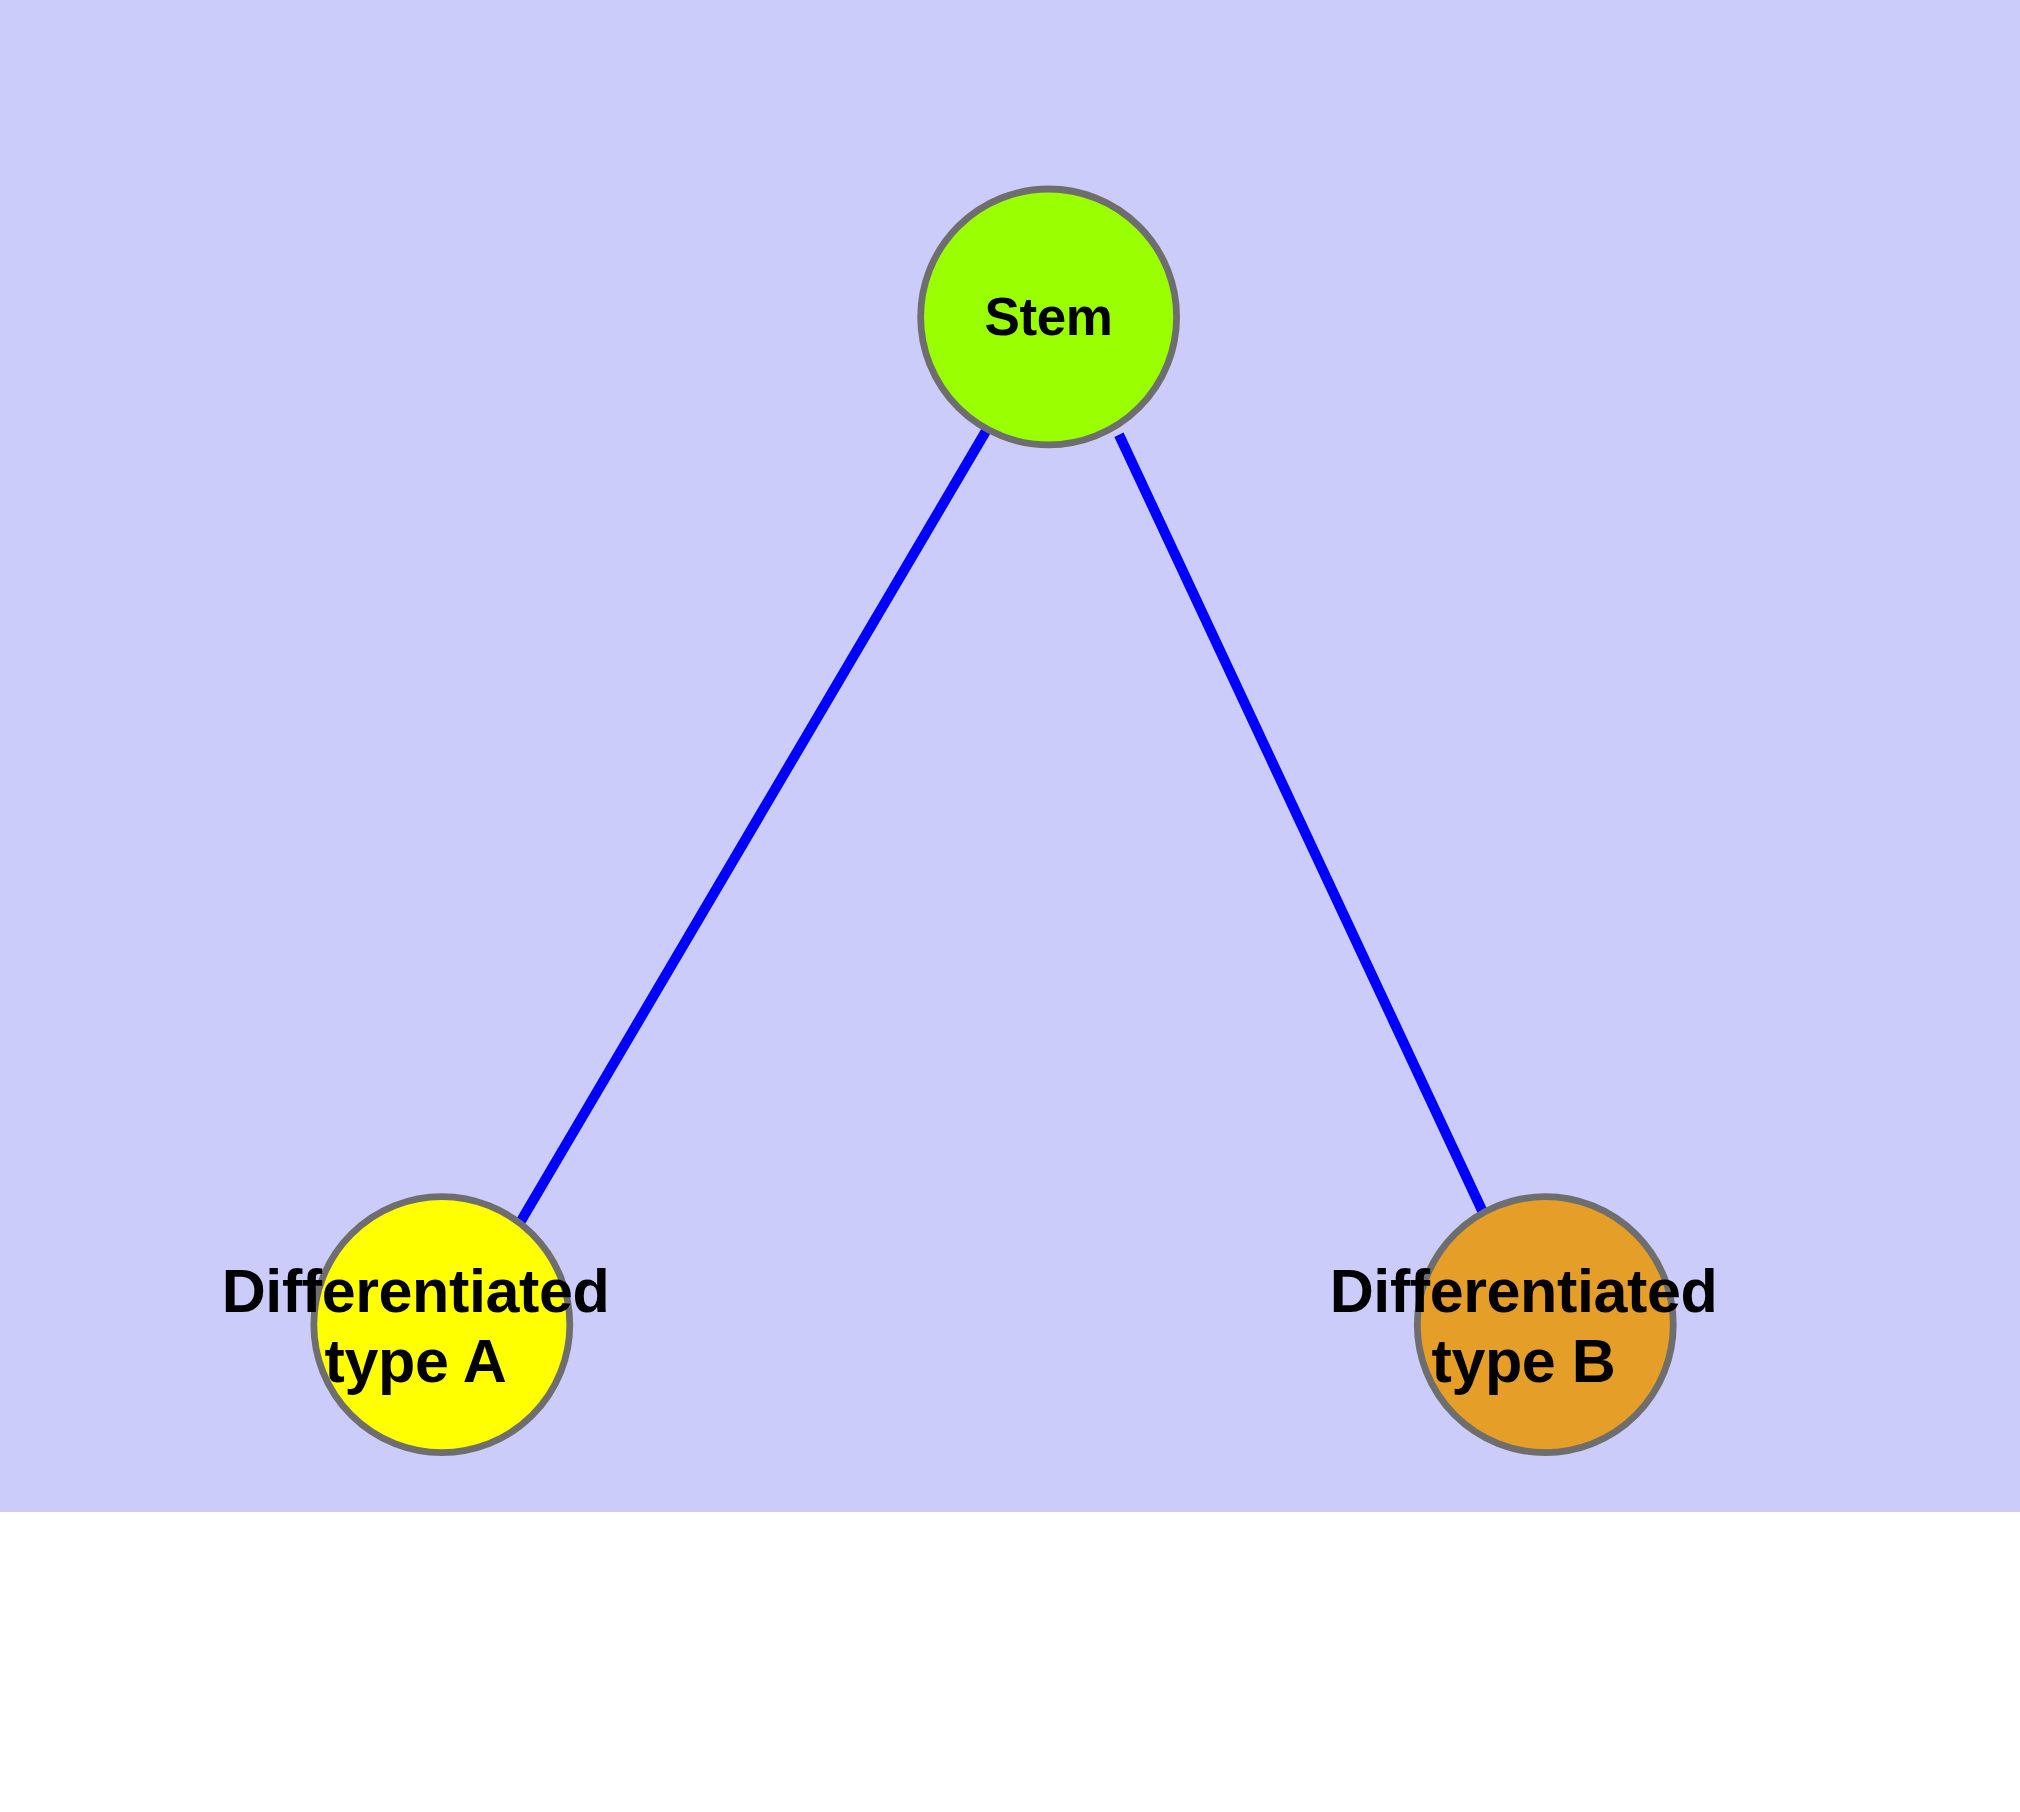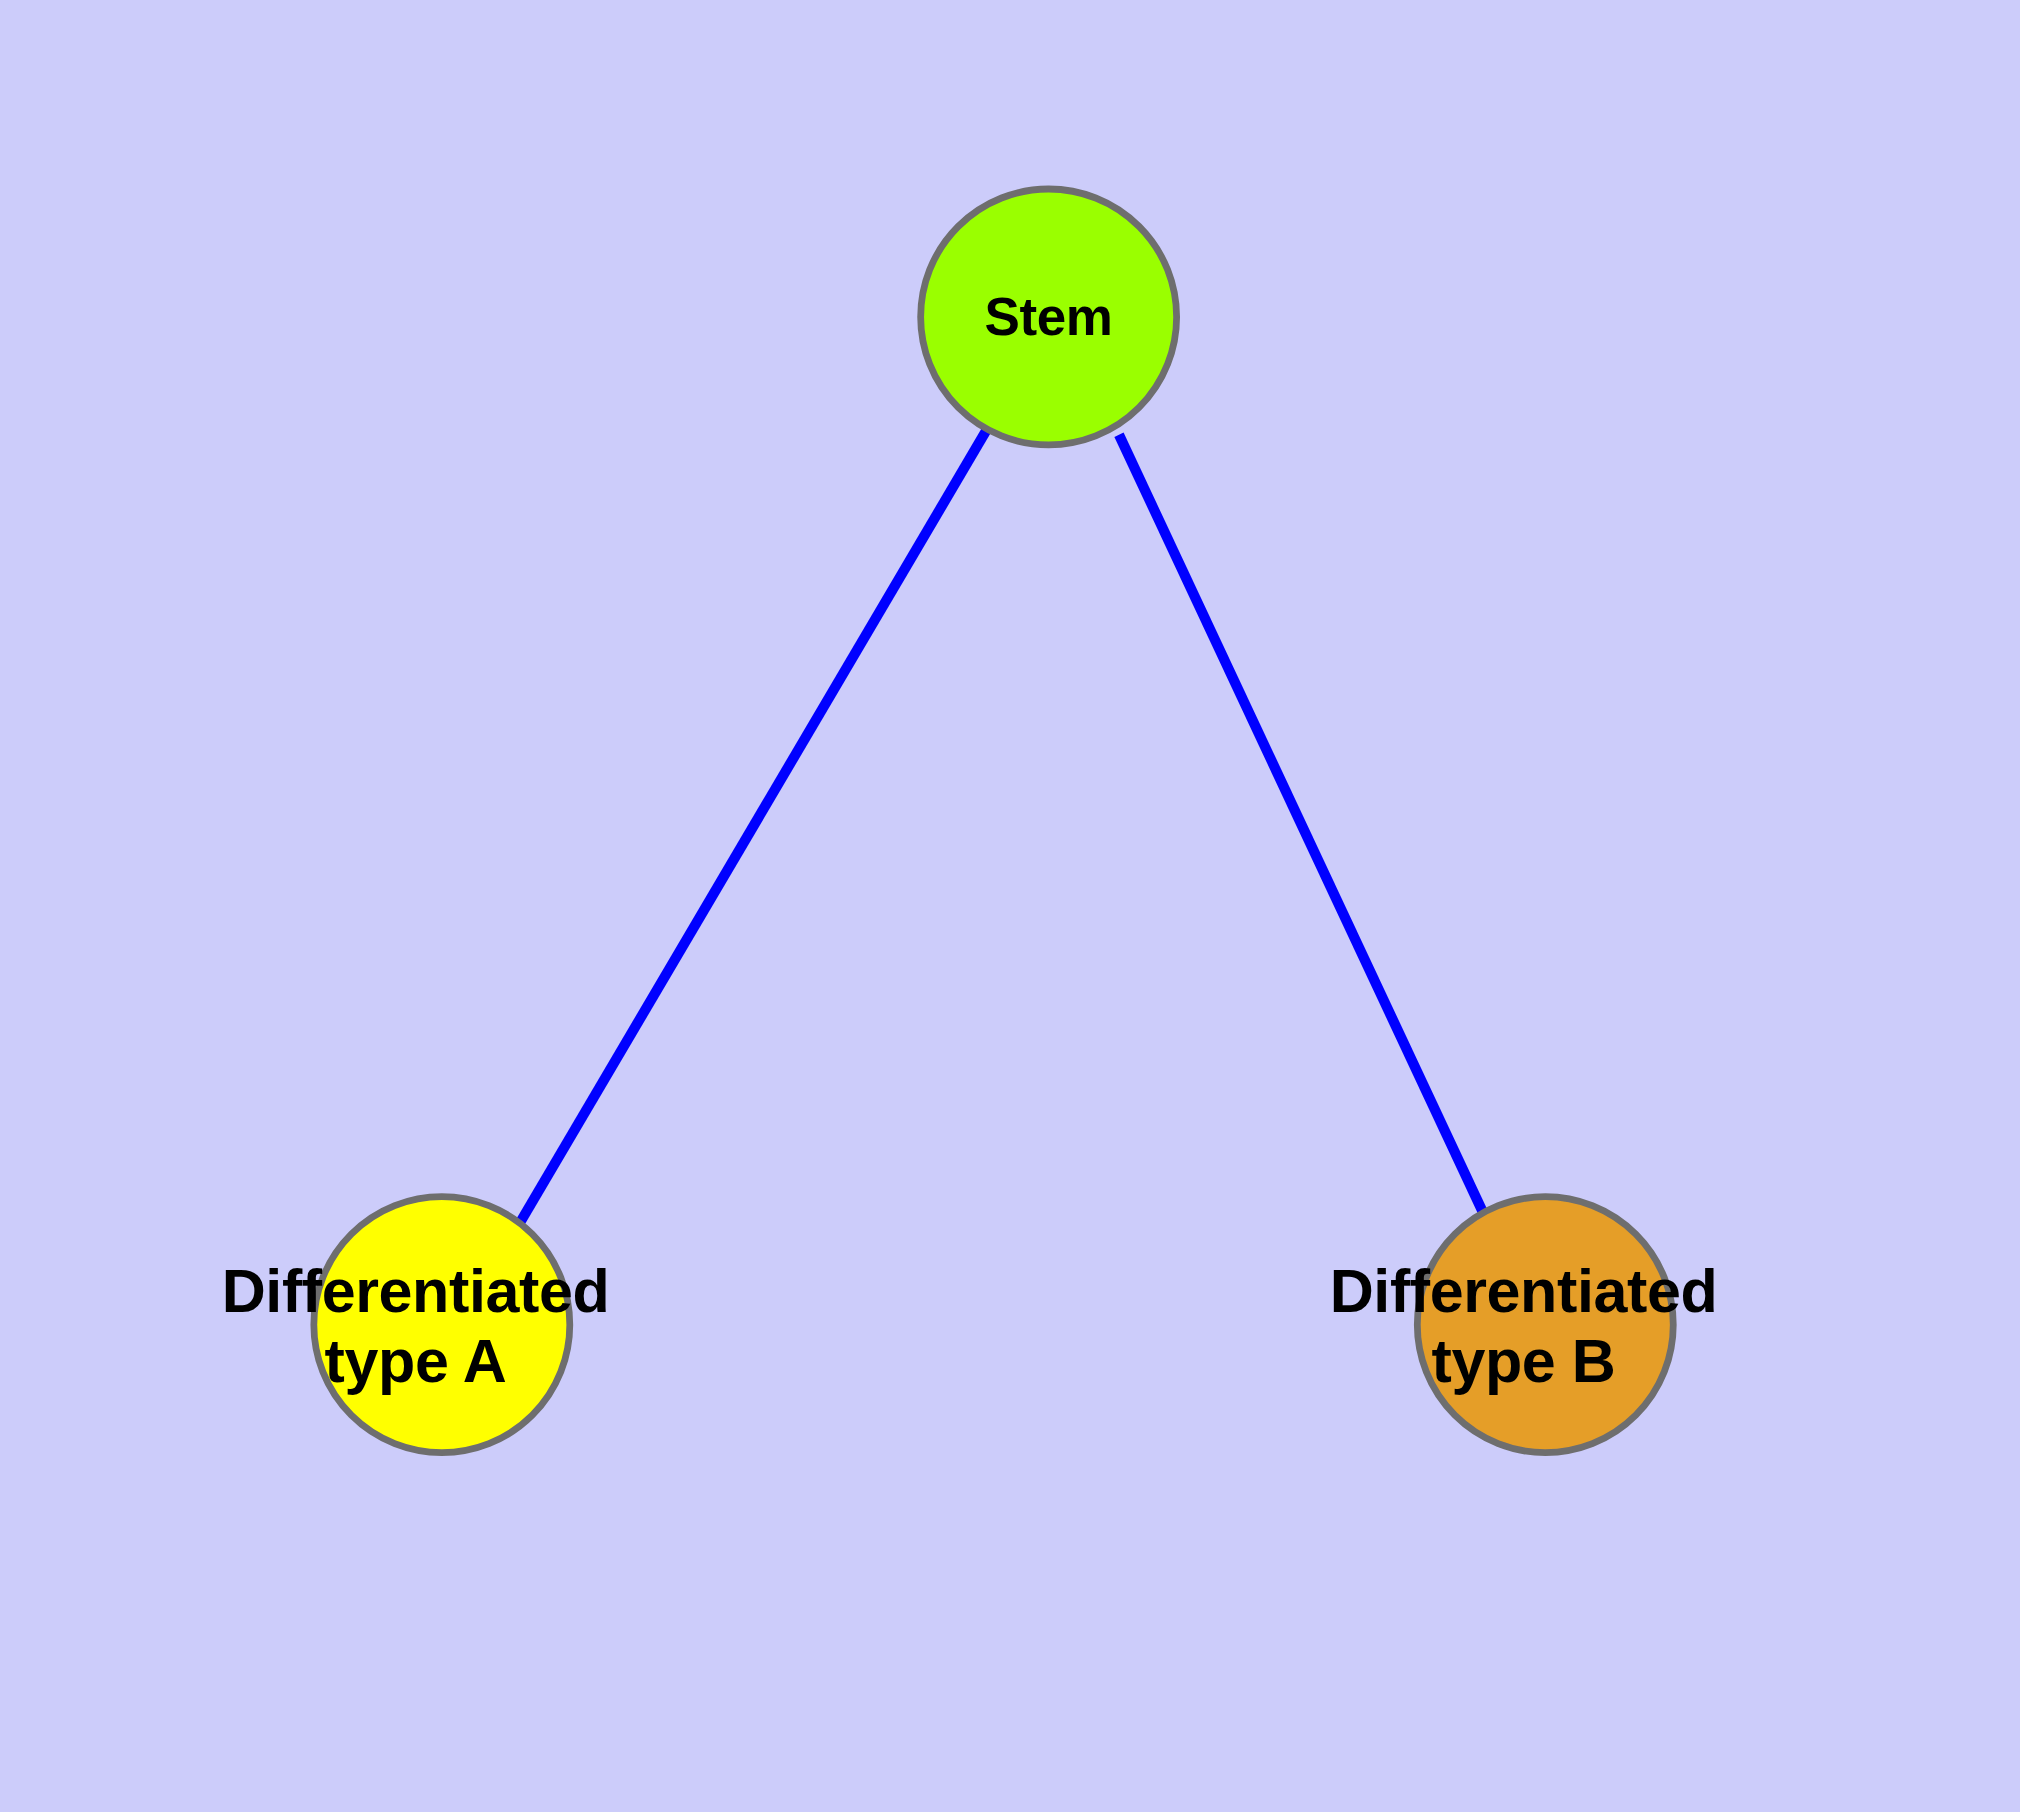--- a/index.html
+++ b/index.html
@@ -9,21 +9,21 @@
   }
   body {
     width: 2021px;
     height: 1812px;
     overflow: hidden;
     font-family: "Liberation Sans", sans-serif;
   }
   #graph-canvas {
     position: relative;
     width: 2021px;
-    height: 1812px;
+    height: 1512px;
     background: #ccccfa;
   }
   #graph-svg {
     position: absolute;
     top: 0;
     left: 0;
     width: 2021px;
     height: 1812px;
     display: block;
   }

